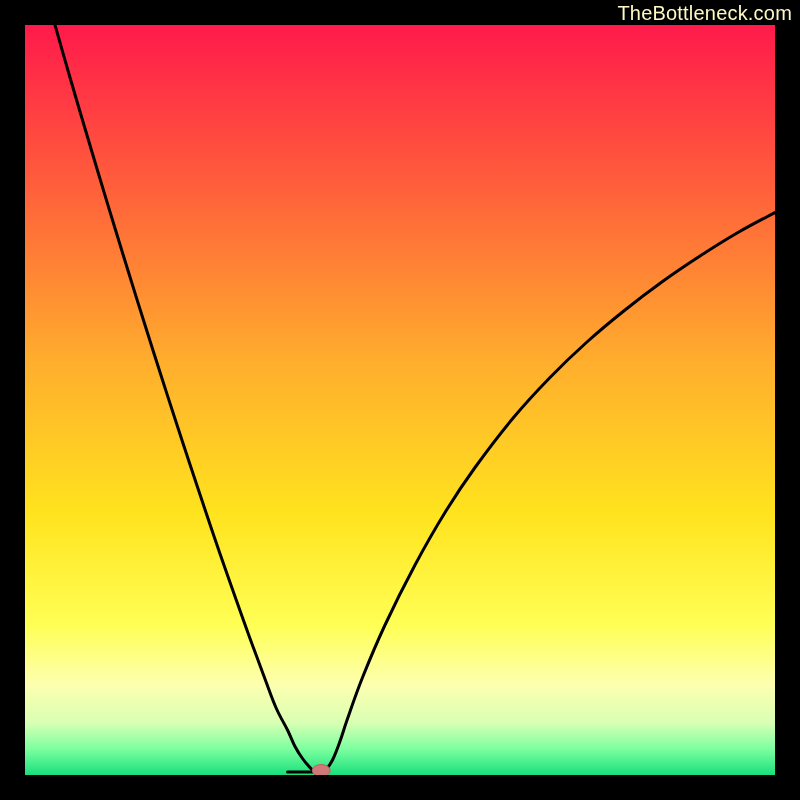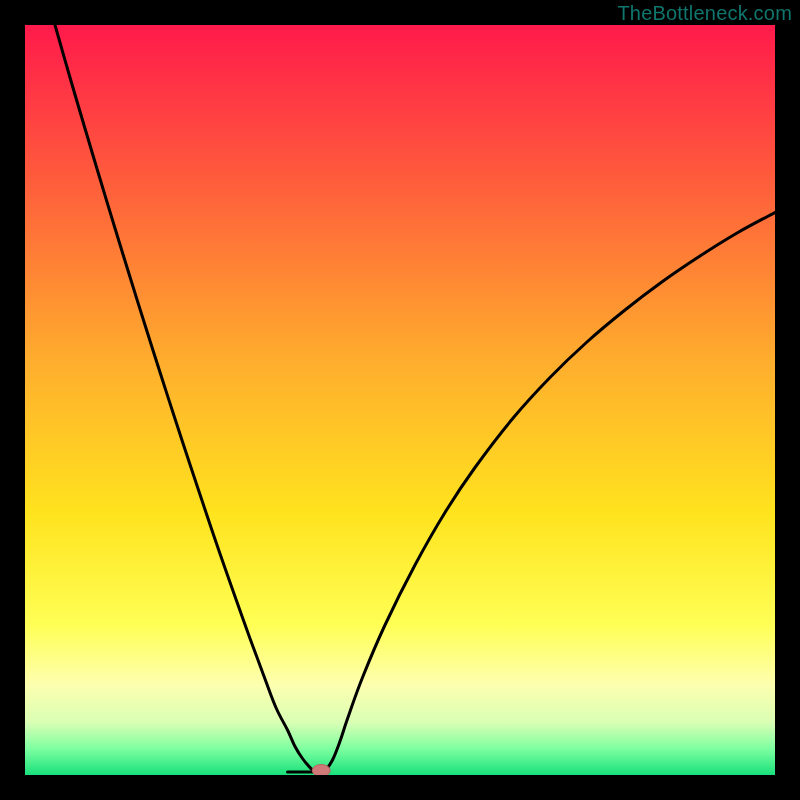--- a/index.html
+++ b/index.html
@@ -22,21 +22,21 @@
     top: 25px;
     width: 750px;
     height: 750px;
   }
   .watermark {
     position: absolute;
     top: 2px;
     right: 8px;
     font-family: Arial, Helvetica, sans-serif;
     font-size: 20px;
-    color: #0f766e;
+    color: #fef9c3;
     letter-spacing: 0.2px;
   }
   svg { display: block; }
 </style>
 </head>
 <body>
 <div class="stage">
 
   <div class="watermark">TheBottleneck.com</div>
 

